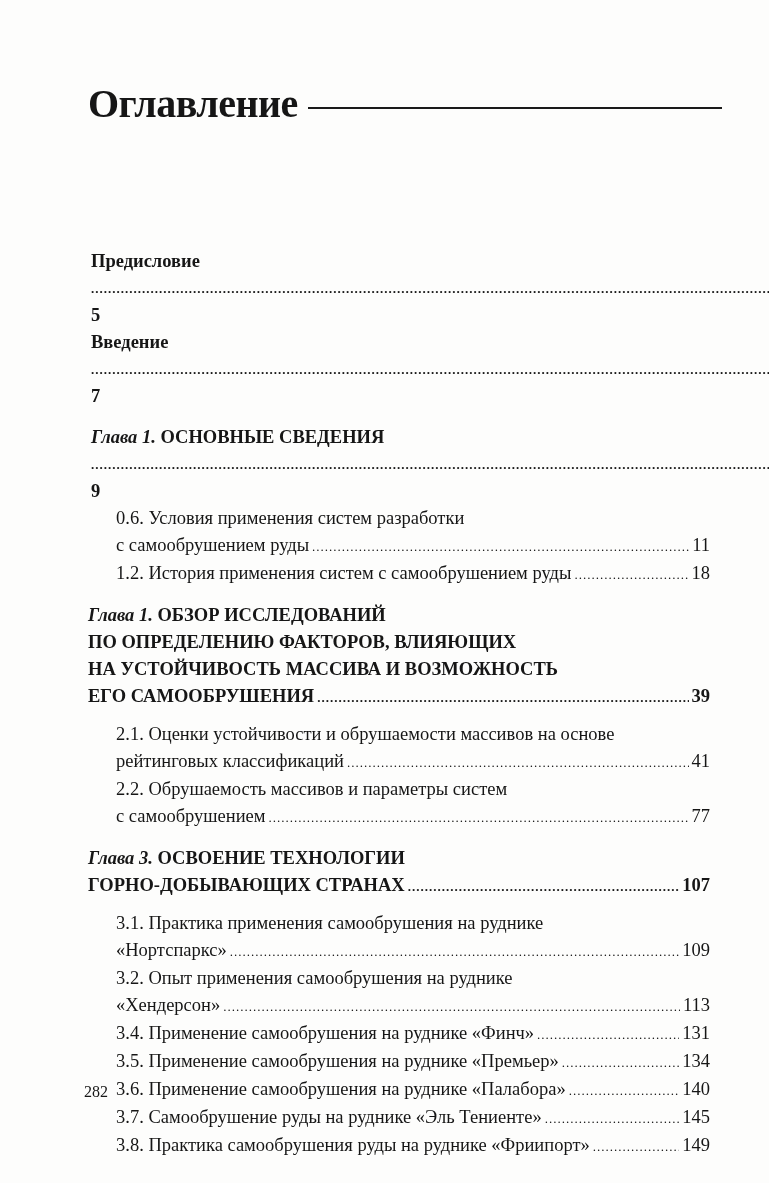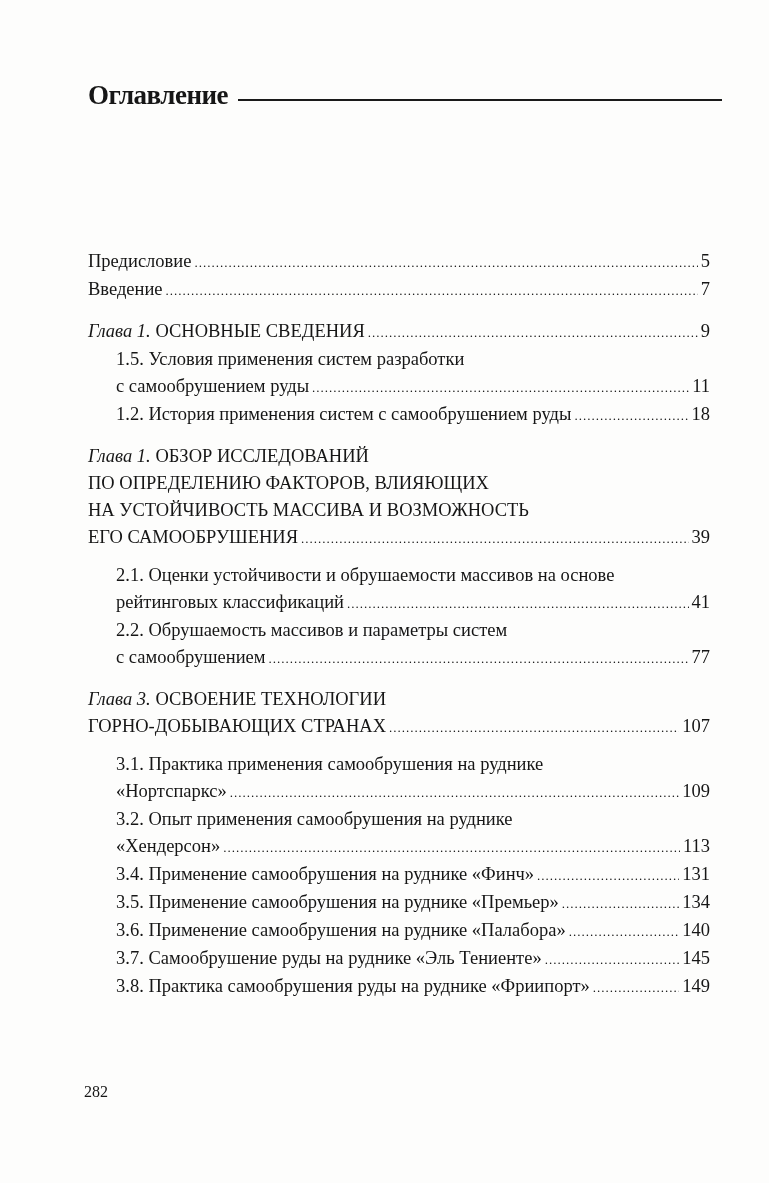--- a/index.html
+++ b/index.html
@@ -2,29 +2,29 @@
 <html><head>
 <meta charset="utf-8">
 <style>
   html, body { margin: 0; padding: 0; }
   body {
     width: 769px; height: 1183px; background: #fdfdfc; position: relative; overflow: hidden;
     font-family: "Liberation Serif", serif; color: #161616;
   }
   .page { position: absolute; left: 0; top: 0; width: 769px; height: 1183px; }
   .heading-row { position: absolute; left: 88px; top: 80px; width: 634px; display: flex; align-items: center; }
-  .heading { font-family: "Liberation Serif", serif; font-weight: bold; font-size: 27px; letter-spacing: -0.5px; white-space: nowrap; }
+  .heading { font-family: "Liberation Serif", serif; font-weight: bold; font-size: 40px; letter-spacing: -0.5px; white-space: nowrap; }
   .heading-rule { flex: 1; height: 2px; background: #1a1a1a; margin-left: 10px; margin-top: 8px; }
   .toc { position: absolute; left: 88px; top: 248px; width: 622px; font-size: 18.5px; }
   .entry { display: flex; align-items: baseline; line-height: 27px; }
   .entry .text { white-space: nowrap; }
   .entry .dots { flex: 1; overflow: hidden; white-space: nowrap; font-size: 13px; letter-spacing: 1px; margin: 0 3px; }
   .entry .dots::after { content: "........................................................................................................................................................................................................................"; }
   .entry .pg { white-space: nowrap; }
-  .bold { font-weight: normal; }
+  .bold { font-weight: bold; flex-direction: column; }
   .it { font-style: italic; }
   .sub { padding-left: 28px; }
   .line { line-height: 27px; white-space: nowrap; }
   .gap-s { height: 10px; }
   .gap-m { height: 14px; }
   .folio { position: absolute; left: 84px; top: 1083px; font-size: 16px; }
 </style>
 </head>
 <body>
 
@@ -46,21 +46,21 @@
       <span class="pg">7</span>
     </div>
     <div class="gap-m"></div>
 
     <div class="entry bold">
       <span class="text"><span class="it">Глава 1.</span> <span>ОСНОВНЫЕ СВЕДЕНИЯ</span></span>
       <span class="dots"></span>
       <span class="pg">9</span>
     </div>
     <div class="sub">
-      <div class="line">1.5. Условия применения систем разработки</div>
+      <div class="line">0.6. Условия применения систем разработки</div>
       <div class="entry">
           <span class="text">с самообрушением руды</span>
           <span class="dots"></span>
           <span class="pg">11</span>
         </div>
     </div>
     <div class="sub entry">
       <span class="text">1.2. История применения  систем с самообрушением руды</span>
         <span class="dots"></span>
         <span class="pg">18</span>

